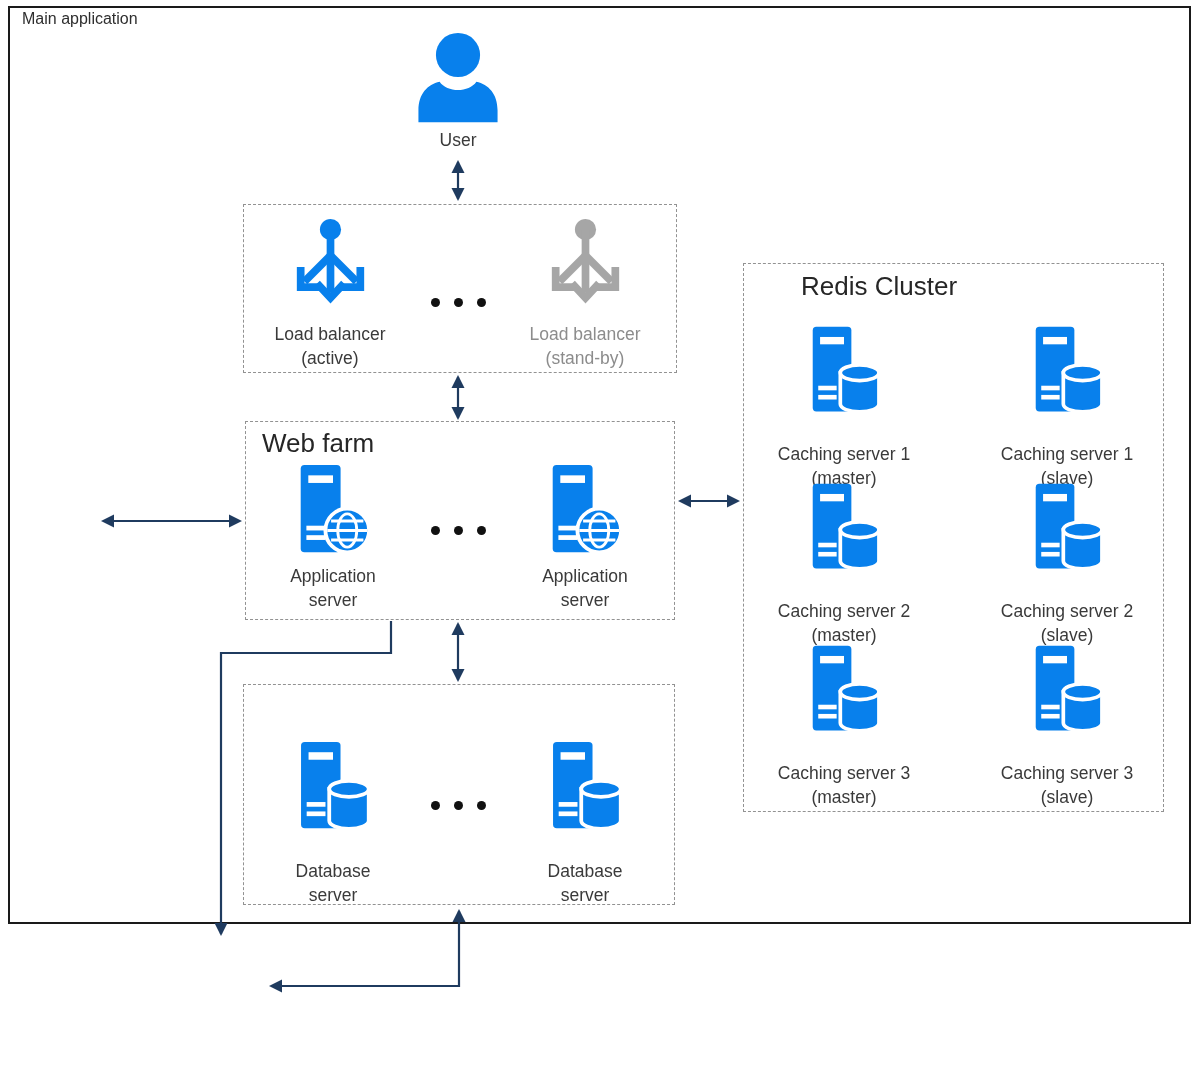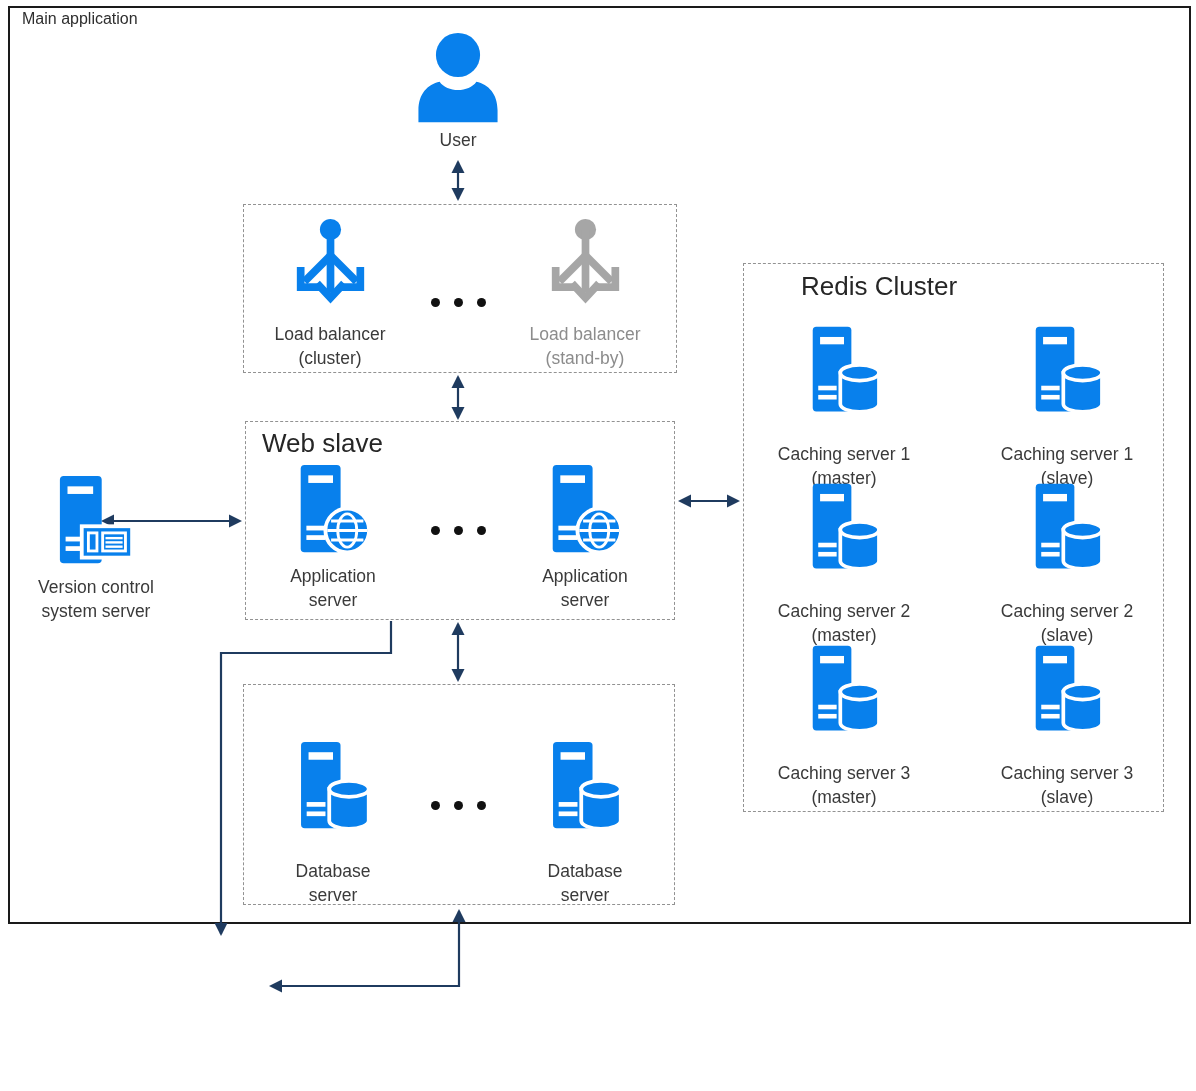--- a/index.html
+++ b/index.html
@@ -100,21 +100,21 @@
 <div id="canvas">
 
   <div class="main-box" style="left:8px;top:6px;width:1183px;height:918px"></div>
   <div class="main-label">Main application</div>
 
   <div class="box" style="left:243px;top:204px;width:434px;height:169px"></div>
   <div class="box" style="left:245px;top:421px;width:430px;height:199px"></div>
   <div class="box" style="left:243px;top:684px;width:432px;height:221px"></div>
   <div class="box" style="left:743px;top:263px;width:421px;height:549px"></div>
 
-  <div class="group-title" style="left:262px;top:428px">Web slave</div>
+  <div class="group-title" style="left:262px;top:428px">Web farm</div>
   <div class="group-title" style="left:801px;top:271px">Redis Cluster</div>
 
   <svg id="connectors" width="1196" height="1091">
     <defs>
       <marker id="ah" viewBox="0 0 10 10" refX="8.5" refY="5" markerWidth="6" markerHeight="6" orient="auto-start-reverse">
         <path d="M0,0 L10,5 L0,10 z"></path>
       </marker>
     </defs>
     <path class="wire" d="M458,162 V199" marker-start="url(#ah)" marker-end="url(#ah)"></path>
     <path class="wire" d="M458,377 V418" marker-start="url(#ah)" marker-end="url(#ah)"></path>
@@ -131,21 +131,21 @@
       </svg>
     <div class="lbl">User</div>
   </div>
 
   <div class="node gap4" style="left:250px;top:217px;width:160px">
     <svg class="ic" width="81" height="101">
         <use href="#sym-lb"></use>
       </svg>
     <div class="lbl">
       <div>Load balancer</div>
-      <div>(cluster)</div>
+      <div>(active)</div>
     </div>
   </div>
   <div class="dots" style="left:431px;top:298px">
       <i></i>
       <i></i>
       <i></i>
     </div>
   <div class="node gray gap4" style="left:505px;top:217px;width:160px">
     <svg class="ic" width="81" height="101">
         <use href="#sym-lb"></use>
@@ -173,29 +173,20 @@
   <div class="node gap6" style="left:505px;top:463px;width:160px">
     <svg class="ic" width="76" height="95">
         <use href="#sym-app"></use>
       </svg>
     <div class="lbl">
       <div>Application</div>
       <div>server</div>
     </div>
   </div>
 
-  <div class="node gap6" style="left:13px;top:474px;width:166px">
-    <svg class="ic" width="80" height="95">
-        <use href="#sym-vcs"></use>
-      </svg>
-    <div class="lbl">
-      <div>Version control</div>
-      <div>system server</div>
-    </div>
-  </div>
 
   <div class="node gap8" style="left:764px;top:325px;width:160px">
     <svg class="ic" width="74" height="92">
         <use href="#sym-dbsrv"></use>
       </svg>
     <div class="lbl">
       <div>Caching server 1</div>
       <div>(master)</div>
     </div>
   </div>

